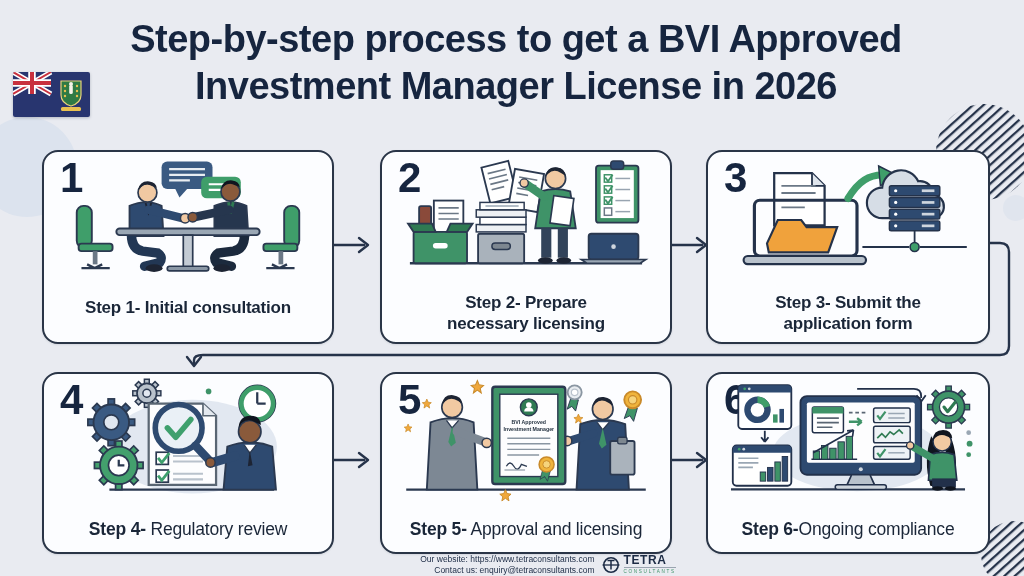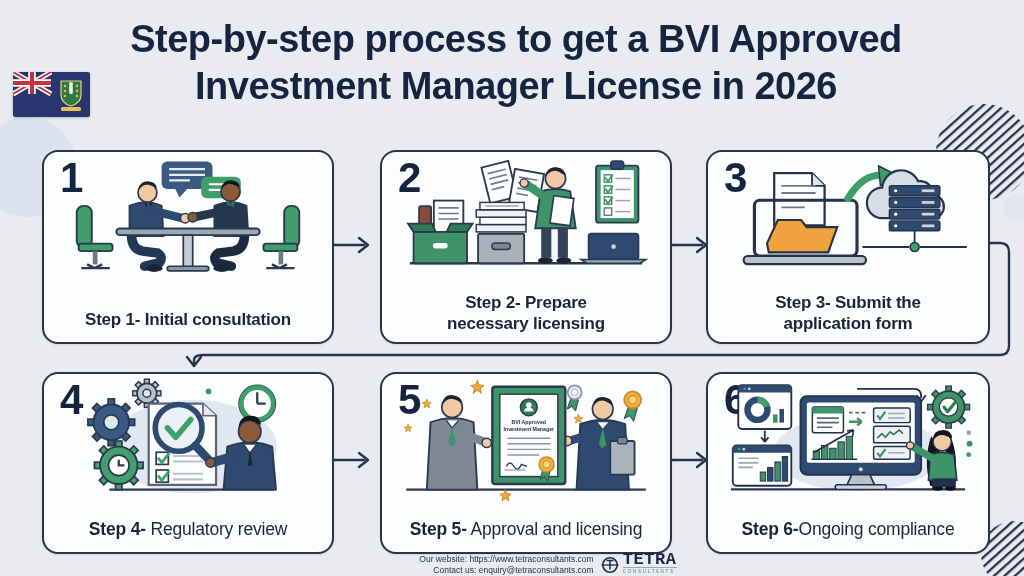--- a/index.html
+++ b/index.html
@@ -19,31 +19,31 @@
     position:absolute;background:#fcfdff;border:2.5px solid #2a3547;border-radius:16px;
     z-index:2;box-shadow:0 1px 2px rgba(30,40,60,.10);
   }
   .num{position:absolute;top:4px;left:16px;font-size:42px;font-weight:bold;color:#16253f;line-height:44px;}
   .illus{position:absolute;left:50%;transform:translateX(-50%);}
   .caption{
     position:absolute;left:0;width:100%;text-align:center;
     font-size:17px;font-weight:bold;color:#1a2638;line-height:21px;letter-spacing:-0.2px;
   }
   .caption .rest{font-weight:normal;}
-  .cap-1line{bottom:12px;}
+  .cap-1line{bottom:24px;}
   .cap-2line{bottom:8px;}
   .cap-row2{bottom:12px;font-size:17.5px;}
   .footer{
     position:absolute;bottom:1px;left:0;width:100%;z-index:3;
     display:flex;justify-content:center;align-items:center;gap:7px;margin-left:36px;
   }
   .footer-text{text-align:right;font-size:8.5px;line-height:10.5px;color:#1c2b45;}
   .brand{display:flex;align-items:center;gap:4px;}
   .brand-col{display:flex;flex-direction:column;}
-  .brand-name{font-size:17px;font-weight:bold;color:#1c2b45;letter-spacing:0.6px;line-height:12px;border-bottom:1px solid #9aa4b0;padding-bottom:1px;font-family:Liberation Mono, monospace;}
+  .brand-name{font-size:12px;font-weight:bold;color:#1c2b45;letter-spacing:0.6px;line-height:12px;border-bottom:1px solid #9aa4b0;padding-bottom:1px;}
   .brand-sub{font-size:4.6px;color:#3f9368;letter-spacing:1.7px;line-height:6px;margin-top:1px;}
 </style>
 </head>
 <body>
 
 <svg class="deco-layer" viewBox="0 0 1024 576">
   <defs>
     <pattern id="hatch" width="7" height="7" patternUnits="userSpaceOnUse" patternTransform="rotate(48)">
       <rect width="2.3" height="7" fill="#26334a"></rect>
     </pattern>

